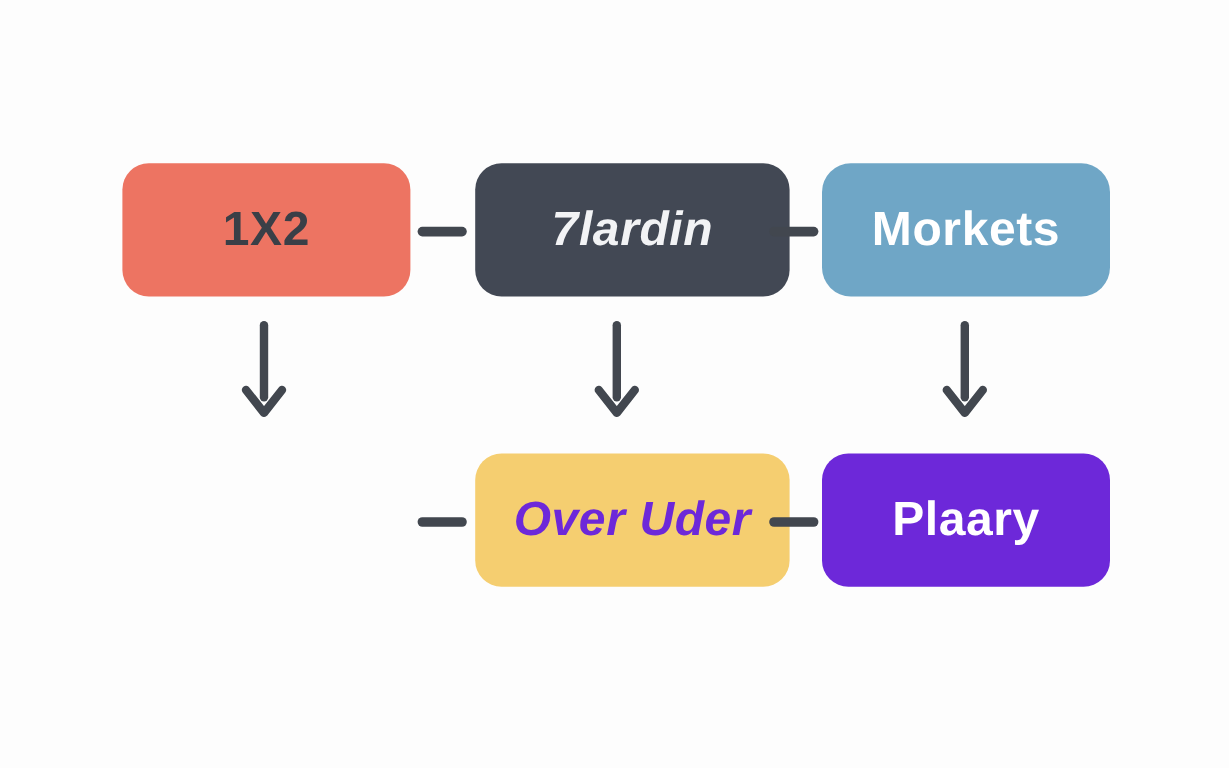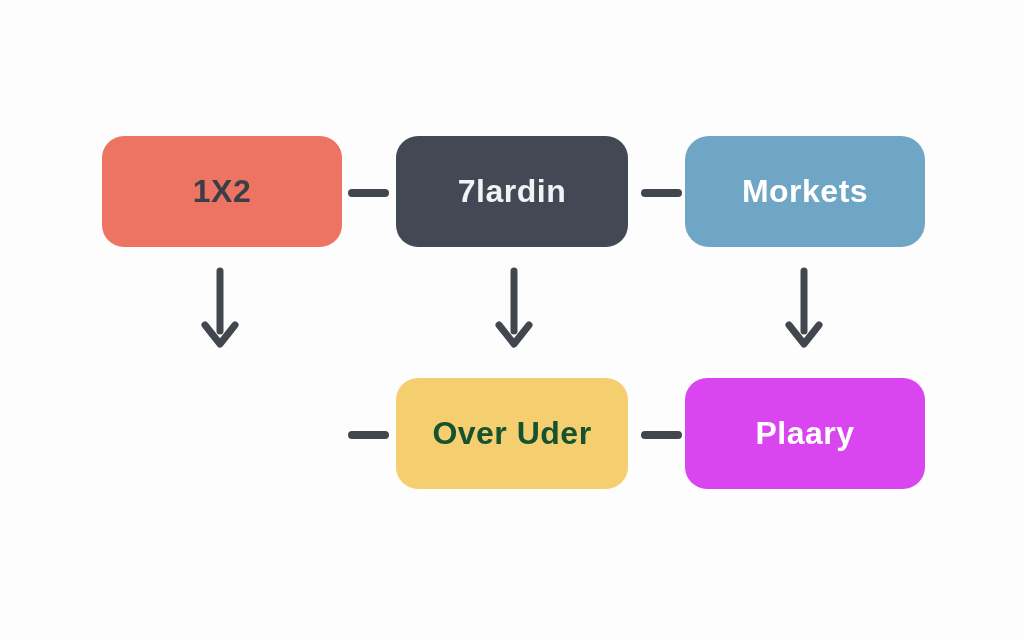--- a/index.html
+++ b/index.html
@@ -15,29 +15,29 @@
     font-family: "Liberation Sans", "DejaVu Sans", sans-serif;
   }
   .node {
     position: absolute;
     width: 240px;
     height: 111px;
     border-radius: 22px;
     display: flex;
     align-items: center;
     justify-content: center;
-    font-size: 32px;
+    font-size: 40px;
     font-weight: bold;
     letter-spacing: 0.5px;
     white-space: nowrap;
   }
   .node.r1 { top: 136px; }
   .node.r2 { top: 378px; }
   .node.c1 { left: 102px; }
-  .node.c2 { left: 396px; width: 232px; }
+  .node.c2 { left: 396px; width: 262px; font-style: italic; }
   .node.c3 { left: 685px; }
 
   .dash {
     position: absolute;
     width: 41px;
     height: 8px;
     border-radius: 4px;
     background: var(--connector, #42474F);
   }
   .dash.r1 { top: 189px; }
@@ -70,24 +70,24 @@
   <div class="node r1 c1" style="background-color: rgb(237, 116, 98); color: rgb(58, 63, 71);">
     <span>1X2</span>
   </div>
   <div class="node r1 c2" style="background-color: rgb(66, 72, 84); color: rgb(242, 243, 245);">
     <span>7lardin</span>
   </div>
   <div class="node r1 c3" style="background-color: rgb(111, 166, 198); color: rgb(255, 255, 255); border-radius: 24px;">
     <span>Morkets</span>
   </div>
 
-  <div class="node r2 c2" style="background-color: rgb(245, 206, 112); color: #14532d;">
+  <div class="node r2 c2" style="background-color: rgb(245, 206, 112); color: #6d28d9;">
     <span>Over Uder</span>
   </div>
-  <div class="node r2 c3" style="background-color: #d946ef; color: rgb(255, 255, 255);">
+  <div class="node r2 c3" style="background-color: #6d28d9; color: rgb(255, 255, 255);">
     <span>Plaary</span>
   </div>
 
   <div class="dash r1 g1"></div>
   <div class="dash r1 g2"></div>
   <div class="dash r2 g1"></div>
   <div class="dash r2 g2"></div>
 
   <svg class="arrow a1" viewBox="0 0 44 88">
     <line x1="22" y1="4" x2="22" y2="64"></line>

